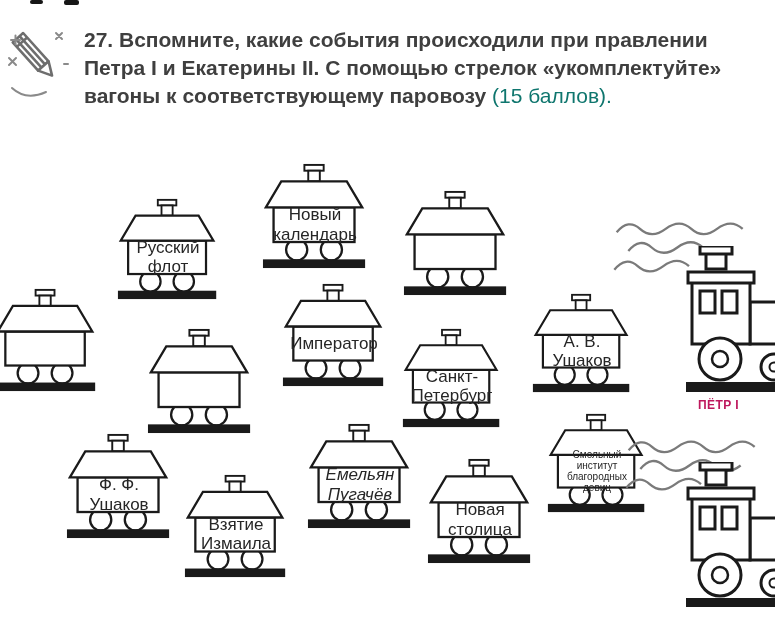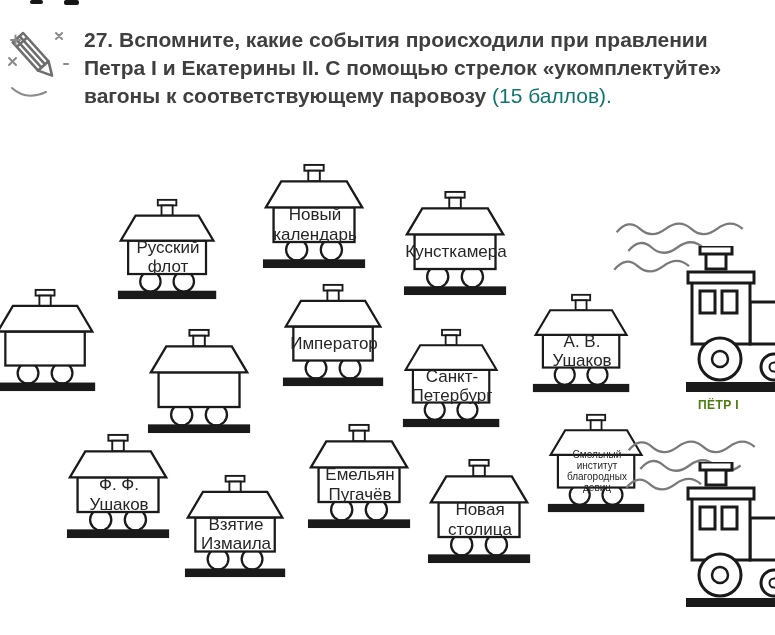--- a/index.html
+++ b/index.html
@@ -30,21 +30,21 @@
     text-align: center; white-space: pre-line;
     font-size: 17px; line-height: 1.12; color: #262626;
   }
   .wagon-label.lines-4 { font-size: 10px; top: 39%; height: 36%; }
 
   
   .loco { position: absolute; width: 160px; }
   .loco svg.loco-art { display: block; width: 160px; height: 150px; }
   .loco-label {
     position: absolute; top: 152px; font-size: 12px; font-weight: 700;
-    letter-spacing: 0.4px; color: #4d7c0f; white-space: nowrap;
+    letter-spacing: 0.4px; color: #be185d; white-space: nowrap;
   }
   .smoke { position: absolute; }
 </style>
 </head>
 <body>
 
 <div class="stage">
 
   <svg width="0" height="0" style="position:absolute" aria-hidden="true">
     <defs>
@@ -127,21 +127,20 @@
         <use href="#wagon-chassis"></use>
       </svg>
     <div class="wagon-label">Новый
 календарь</div>
   </div>
 
   <div class="wagon" style="left:403px; top:190px; width:106px;">
     <svg viewBox="0 0 110 112">
         <use href="#wagon-chassis"></use>
       </svg>
-    <div class="wagon-label">Кунсткамера</div>
   </div>
 
   <div class="wagon" style="left:-6px; top:288px; width:104px;">
     <svg viewBox="0 0 110 112">
         <use href="#wagon-chassis"></use>
       </svg>
   </div>
 
   <div class="wagon" style="left:147px; top:328px; width:106px;">
     <svg viewBox="0 0 110 112">
@@ -181,21 +180,21 @@
   </div>
 
   <div class="wagon" style="left:184px; top:474px; width:104px;">
     <svg viewBox="0 0 110 112">
         <use href="#wagon-chassis"></use>
       </svg>
     <div class="wagon-label">Взятие
 Измаила</div>
   </div>
 
-  <div class="wagon" style="left:307px; top:423px; width:106px;">
+  <div class="wagon" style="left:307px; top:423px; width:106px;font-style:italic;">
     <svg viewBox="0 0 110 112">
         <use href="#wagon-chassis"></use>
       </svg>
     <div class="wagon-label">Емельян
 Пугачёв</div>
   </div>
 
   <div class="wagon" style="left:427px; top:458px; width:106px;">
     <svg viewBox="0 0 110 112">
         <use href="#wagon-chassis"></use>

